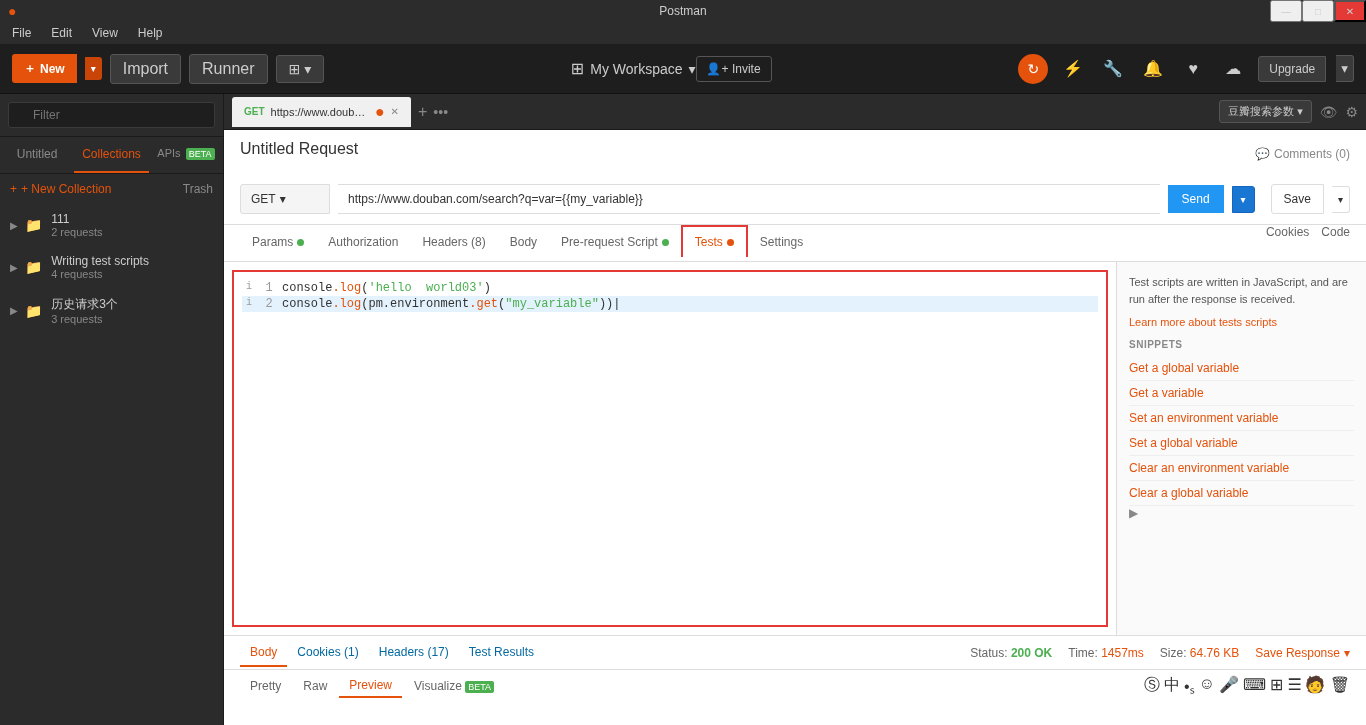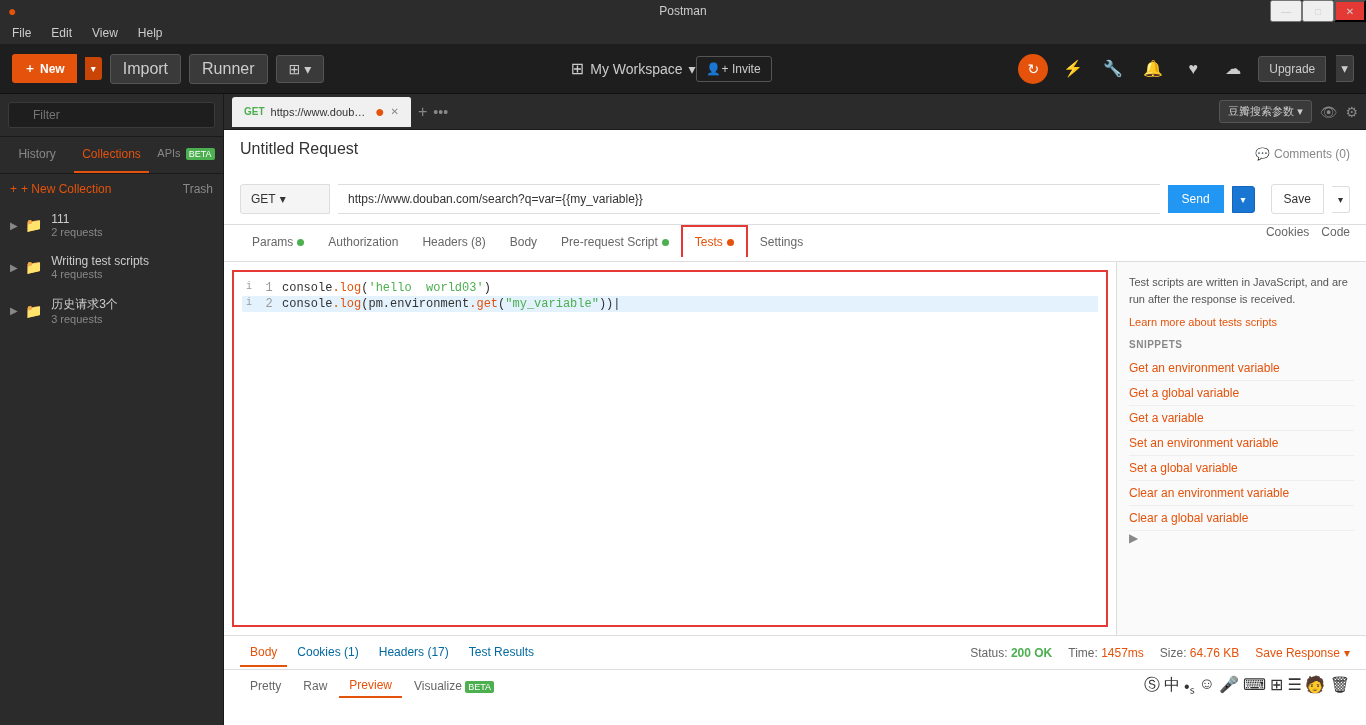--- a/index.html
+++ b/index.html
@@ -185,21 +185,21 @@
 
   <div class="sidebar">
     <div class="sidebar-search">
       <div class="search-wrap">
         <span class="search-icon-pos">🔍</span>
         <input class="search-input" type="text" placeholder="Filter" style="">
       </div>
     </div>
 
     <div class="sidebar-tabs">
-      <div class="sidebar-tab">History</div>
+      <div class="sidebar-tab">Untitled</div>
       <div class="sidebar-tab active">Collections</div>
       <div class="sidebar-tab beta">APIs <span class="beta-badge">BETA</span></div>
     </div>
 
     <div class="sidebar-actions">
       <button class="new-collection-btn">
         <span>+</span>
         <span>+ New Collection</span>
       </button>
       <button class="trash-btn">Trash</button>
@@ -310,21 +310,20 @@
           <span class="code-text">
             console<span class="fn">.log</span>(pm.environment<span class="fn">.get</span>(<span class="str">"my_variable"</span>))|
           </span>
         </div>
       </div>
 
       <div class="snippets-panel">
         <p class="snippets-desc">Test scripts are written in JavaScript, and are run after the response is received.</p>
         <a class="learn-link">Learn more about tests scripts</a>
         <div class="snippets-title">SNIPPETS</div>
-        <div class="snippet-item">Get an environment variable</div>
         <div class="snippet-item">Get a global variable</div>
         <div class="snippet-item">Get a variable</div>
         <div class="snippet-item">Set an environment variable</div>
         <div class="snippet-item">Set a global variable</div>
         <div class="snippet-item">Clear an environment variable</div>
         <div class="snippet-item">Clear a global variable</div>
         <span class="snippets-expand">▶</span>
       </div>
     </div>
 

